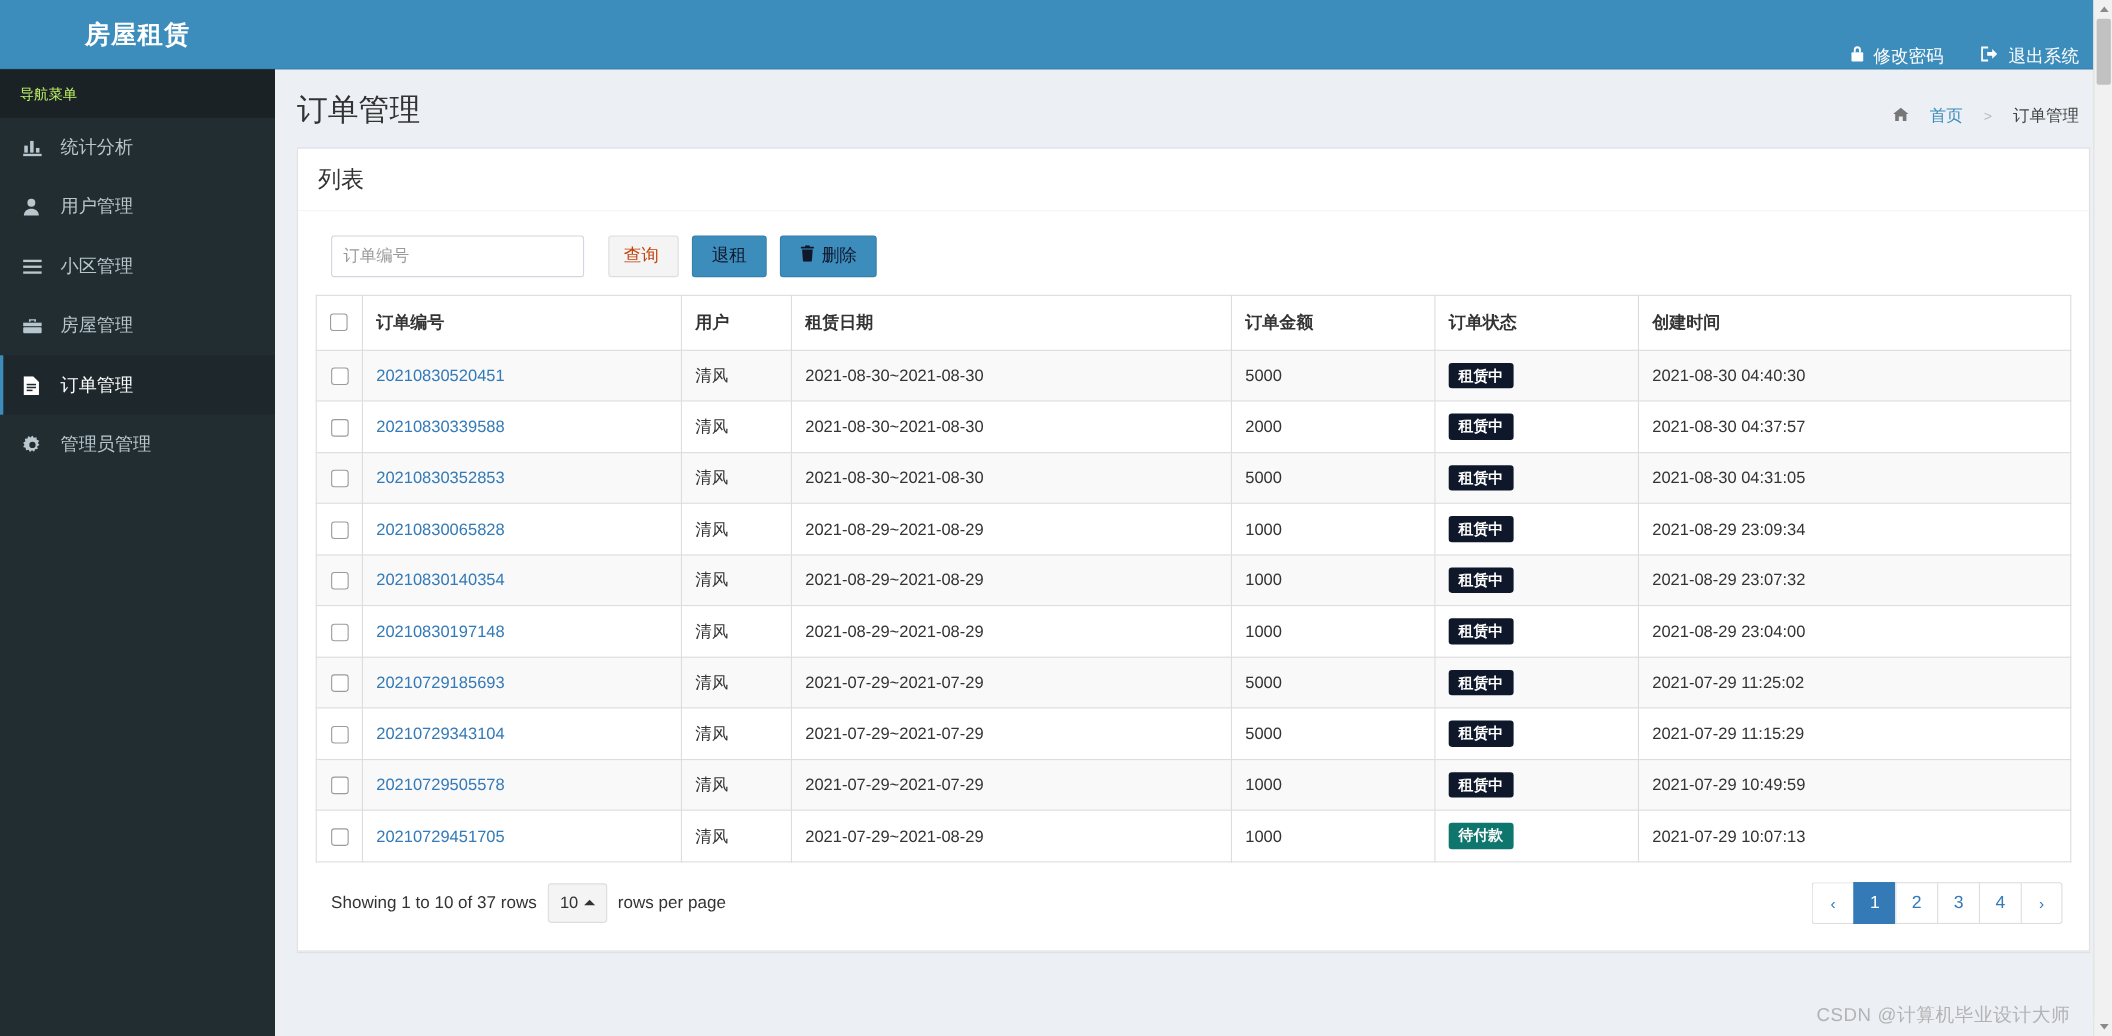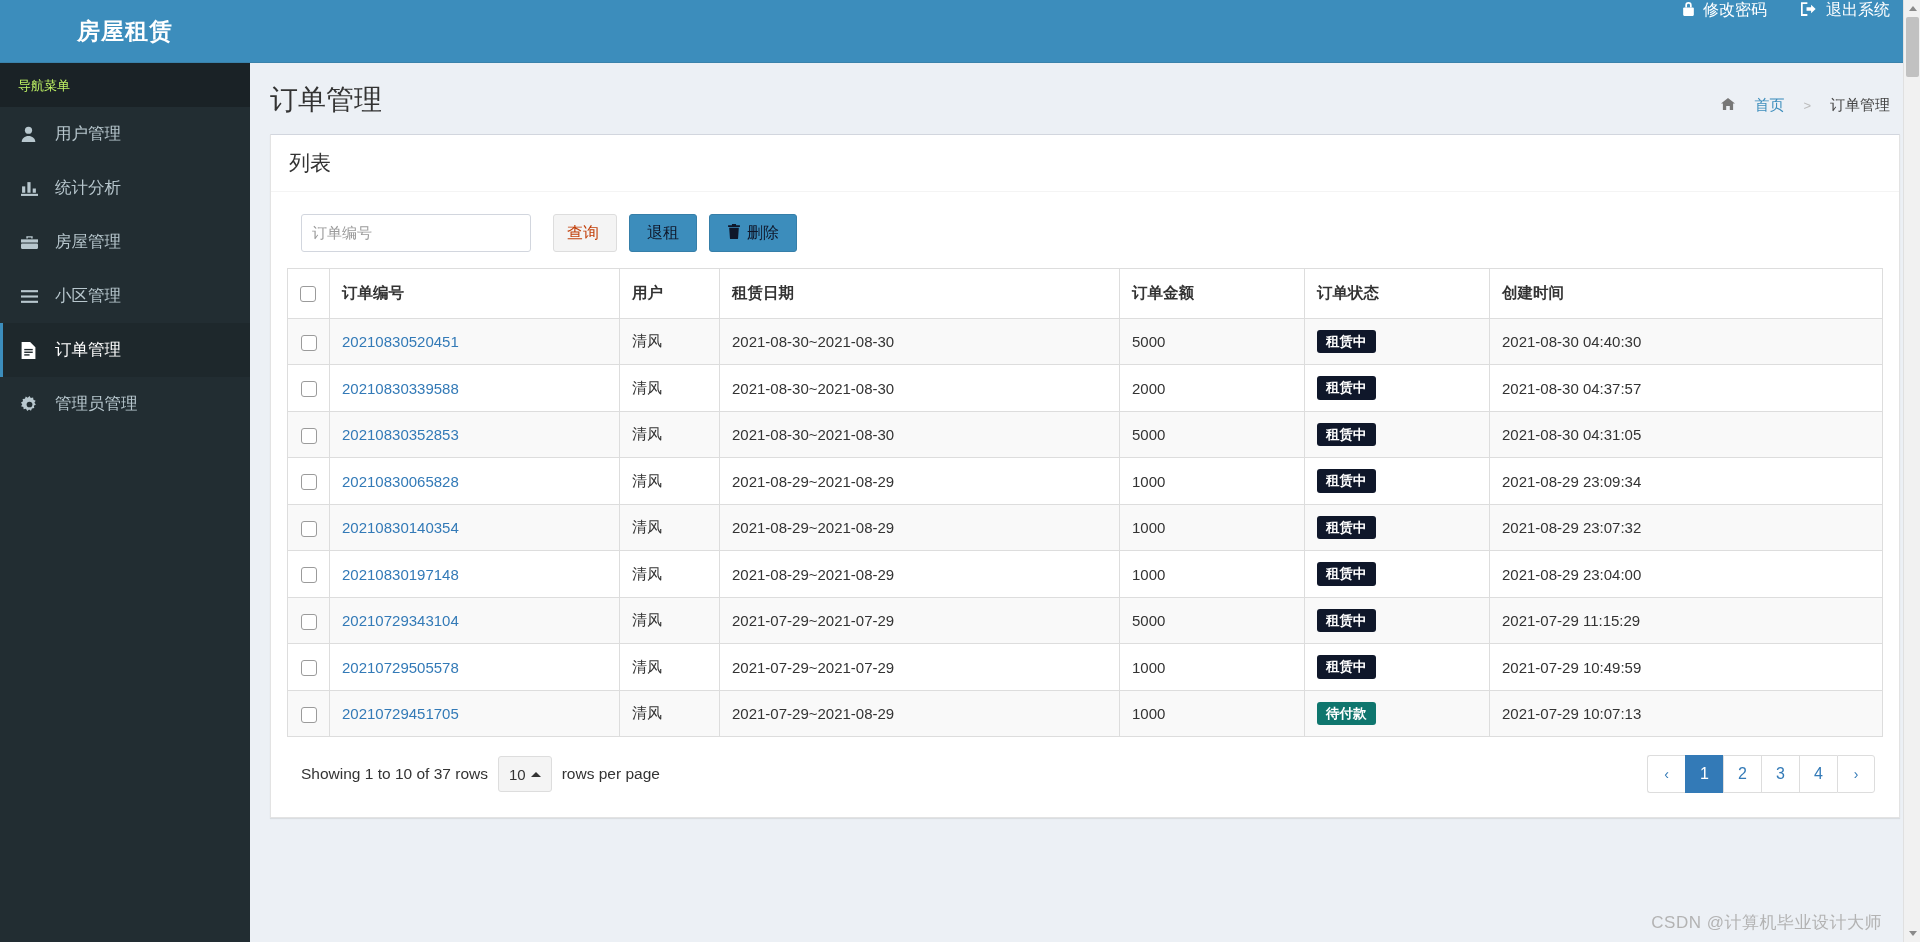--- a/index.html
+++ b/index.html
@@ -63,21 +63,21 @@
   .main {
     flex: 1;
     height: 942px;
     display: flex; flex-direction: column;
     background: #ecf0f5;
     position: relative;
   }
   .topbar {
     height: 63px; min-height: 63px;
     background: #3c8dbc;
-    display: flex; align-items: flex-start; justify-content: flex-end;
+    display: flex; align-items: flex-end; justify-content: flex-end;
     padding-right: 30px;
     border-bottom: 1px solid #3a82ab;
   }
   .topbar-link {
     color: #fff; font-size: 16px;
     margin-left: 34px;
     display: inline-flex; align-items: center; gap: 8px;
     cursor: pointer; text-decoration: none;
   }
 
@@ -299,60 +299,60 @@
 
   <aside class="sidebar">
     <div class="brand">
       <span>房屋租赁</span>
     </div>
     <div class="nav-header">导航菜单</div>
     <ul class="nav">
 
       <li class="nav-item">
         <span class="nav-ico">
-          <svg width="15" height="17" viewBox="0 0 14 16" fill="currentColor">
-              <circle cx="7" cy="4" r="3.4"></circle>
-              <path d="M0.6 15c0-3.5 2.9-5.7 6.4-5.7S13.4 11.5 13.4 15z"></path>
-            </svg>
-        </span>
-        <span class="nav-label">用户管理</span>
-      </li>
-
-      <li class="nav-item">
-        <span class="nav-ico">
           <svg width="17" height="17" viewBox="0 0 16 16" fill="currentColor">
               <rect x="0" y="13" width="16" height="2"></rect>
               <rect x="1" y="6" width="3" height="6"></rect>
               <rect x="6" y="2" width="3" height="10"></rect>
               <rect x="11" y="8" width="3" height="4"></rect>
             </svg>
         </span>
         <span class="nav-label">统计分析</span>
+      </li>
+
+      <li class="nav-item">
+        <span class="nav-ico">
+          <svg width="15" height="17" viewBox="0 0 14 16" fill="currentColor">
+              <circle cx="7" cy="4" r="3.4"></circle>
+              <path d="M0.6 15c0-3.5 2.9-5.7 6.4-5.7S13.4 11.5 13.4 15z"></path>
+            </svg>
+        </span>
+        <span class="nav-label">用户管理</span>
+      </li>
+
+      <li class="nav-item">
+        <span class="nav-ico">
+          <svg width="17" height="17" viewBox="0 0 16 16" fill="currentColor">
+              <rect x="0" y="2" width="16" height="2"></rect>
+              <rect x="0" y="7" width="16" height="2"></rect>
+              <rect x="0" y="12" width="16" height="2"></rect>
+            </svg>
+        </span>
+        <span class="nav-label">小区管理</span>
       </li>
 
       <li class="nav-item">
         <span class="nav-ico">
           <svg width="17" height="16" viewBox="0 0 16 15" fill="currentColor">
               <path d="M5 2h6v2.2H9.6V3.2H6.4v1H5z"></path>
               <rect x="0" y="5" width="16" height="3"></rect>
               <rect x="0" y="9" width="16" height="5" rx="1"></rect>
             </svg>
         </span>
         <span class="nav-label">房屋管理</span>
-      </li>
-
-      <li class="nav-item">
-        <span class="nav-ico">
-          <svg width="17" height="17" viewBox="0 0 16 16" fill="currentColor">
-              <rect x="0" y="2" width="16" height="2"></rect>
-              <rect x="0" y="7" width="16" height="2"></rect>
-              <rect x="0" y="12" width="16" height="2"></rect>
-            </svg>
-        </span>
-        <span class="nav-label">小区管理</span>
       </li>
 
       <li class="nav-item active">
         <span class="nav-ico">
           <svg width="15" height="17" viewBox="0 0 13 16" fill="currentColor">
               <path d="M0 0h8l5 5v11H0z" fill="currentColor"></path>
               <rect x="2.5" y="6.5" width="8" height="1.3" fill="#1e282c"></rect>
               <rect x="2.5" y="9" width="8" height="1.3" fill="#1e282c"></rect>
               <rect x="2.5" y="11.5" width="5" height="1.3" fill="#1e282c"></rect>
             </svg>
@@ -500,20 +500,29 @@
                 <td class="col-check"><span class="cbx"></span></td>
                 <td class="col-id"><a class="id-link">20210830197148</a></td>
                 <td class="col-user">清风</td>
                 <td class="col-date">2021-08-29~2021-08-29</td>
                 <td class="col-amt">1000</td>
                 <td class="col-state"><span class="badge badge-info">租赁中</span></td>
                 <td class="col-ctime">2021-08-29 23:04:00</td>
               </tr>
               <tr>
                 <td class="col-check"><span class="cbx"></span></td>
+                <td class="col-id"><a class="id-link">20210729185693</a></td>
+                <td class="col-user">清风</td>
+                <td class="col-date">2021-07-29~2021-07-29</td>
+                <td class="col-amt">5000</td>
+                <td class="col-state"><span class="badge badge-info">租赁中</span></td>
+                <td class="col-ctime">2021-07-29 11:25:02</td>
+              </tr>
+              <tr>
+                <td class="col-check"><span class="cbx"></span></td>
                 <td class="col-id"><a class="id-link">20210729343104</a></td>
                 <td class="col-user">清风</td>
                 <td class="col-date">2021-07-29~2021-07-29</td>
                 <td class="col-amt">5000</td>
                 <td class="col-state"><span class="badge badge-info">租赁中</span></td>
                 <td class="col-ctime">2021-07-29 11:15:29</td>
               </tr>
               <tr>
                 <td class="col-check"><span class="cbx"></span></td>
                 <td class="col-id"><a class="id-link">20210729505578</a></td>

